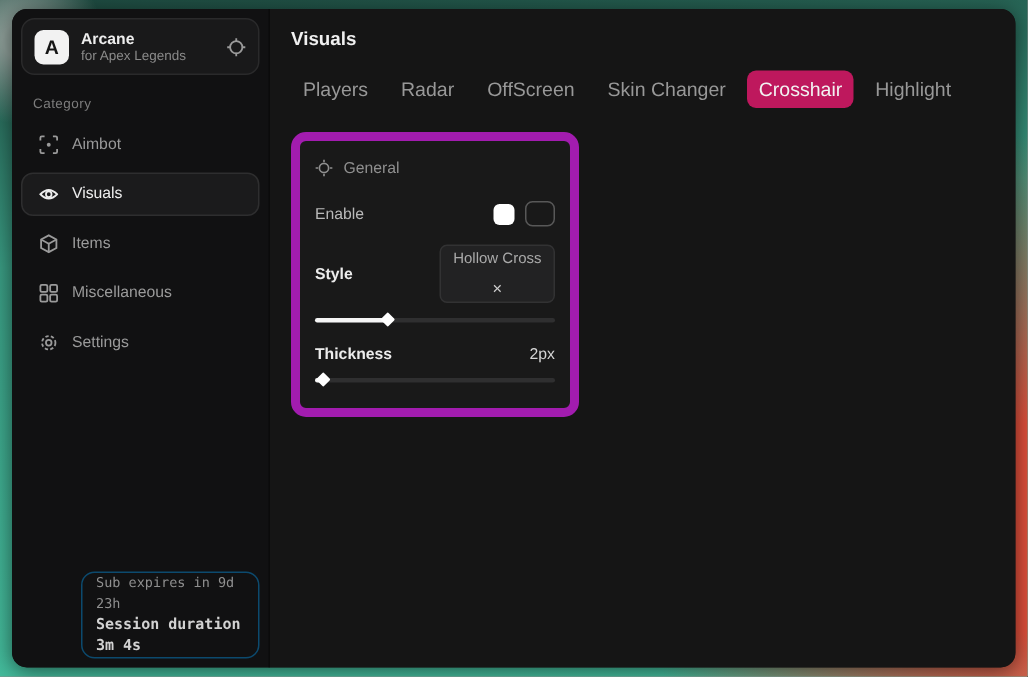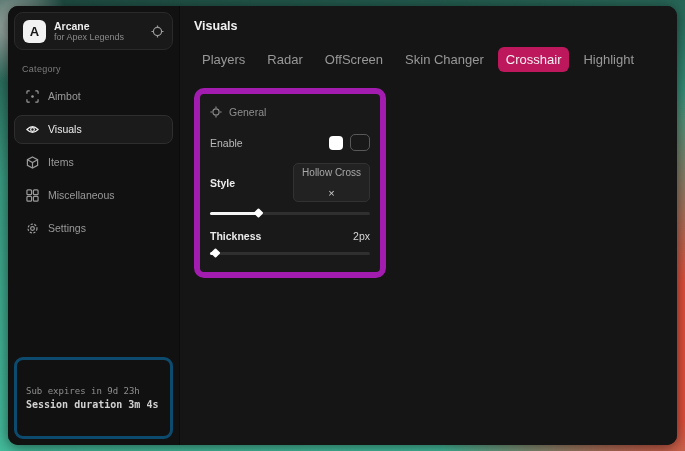--- a/index.html
+++ b/index.html
@@ -39,22 +39,22 @@
   .category-label { color:#7c7c7c; font-size:9px; margin:14px 8px 8px; letter-spacing:.3px; }
   .nav { display:flex; flex-direction:column; gap:4px; }
   .nav-item {
     display:flex; gap:9px; color:#9a9a9a;
     font-size:10.5px; padding:7px 10px; border-radius:8px;
     border:1px solid transparent; cursor:default;
   }
   .nav-item .icn { display:flex; width:14px; justify-content:center; color:inherit; }
   .nav-item.active { background:#1b1b1c; border-color:#2e2e2f; color:#ededed; }
   .sidebar-footer {
-    margin-top:auto; border:3px solid #0c4a6e; border-radius:9px;
-    padding:24px 9px; font-family:"DejaVu Sans Mono", monospace;
+    margin-top:auto; border:1px solid #0c4a6e; border-radius:9px;
+    padding:0 9px; font-family:"DejaVu Sans Mono", monospace;margin-left:40px;
   }
   .footer-line1 { color:#8f8f8f; font-size:9px; line-height:14px; }
   .footer-line2 { color:#d2d2d2; font-size:10px; line-height:14px;font-weight:bold; }
   
   .main { flex:1; padding:13px 14px; background:#151515; }
   .page-title { color:#f0f0f0; font-size:12.5px; font-weight:bold; }
   .tabs { display:flex; align-items:center; gap:6px; margin-top:14px; }
   .tab {
     color:#989898; font-size:13px; padding:5px 8px; border-radius:6px; cursor:default;
     white-space:nowrap;

